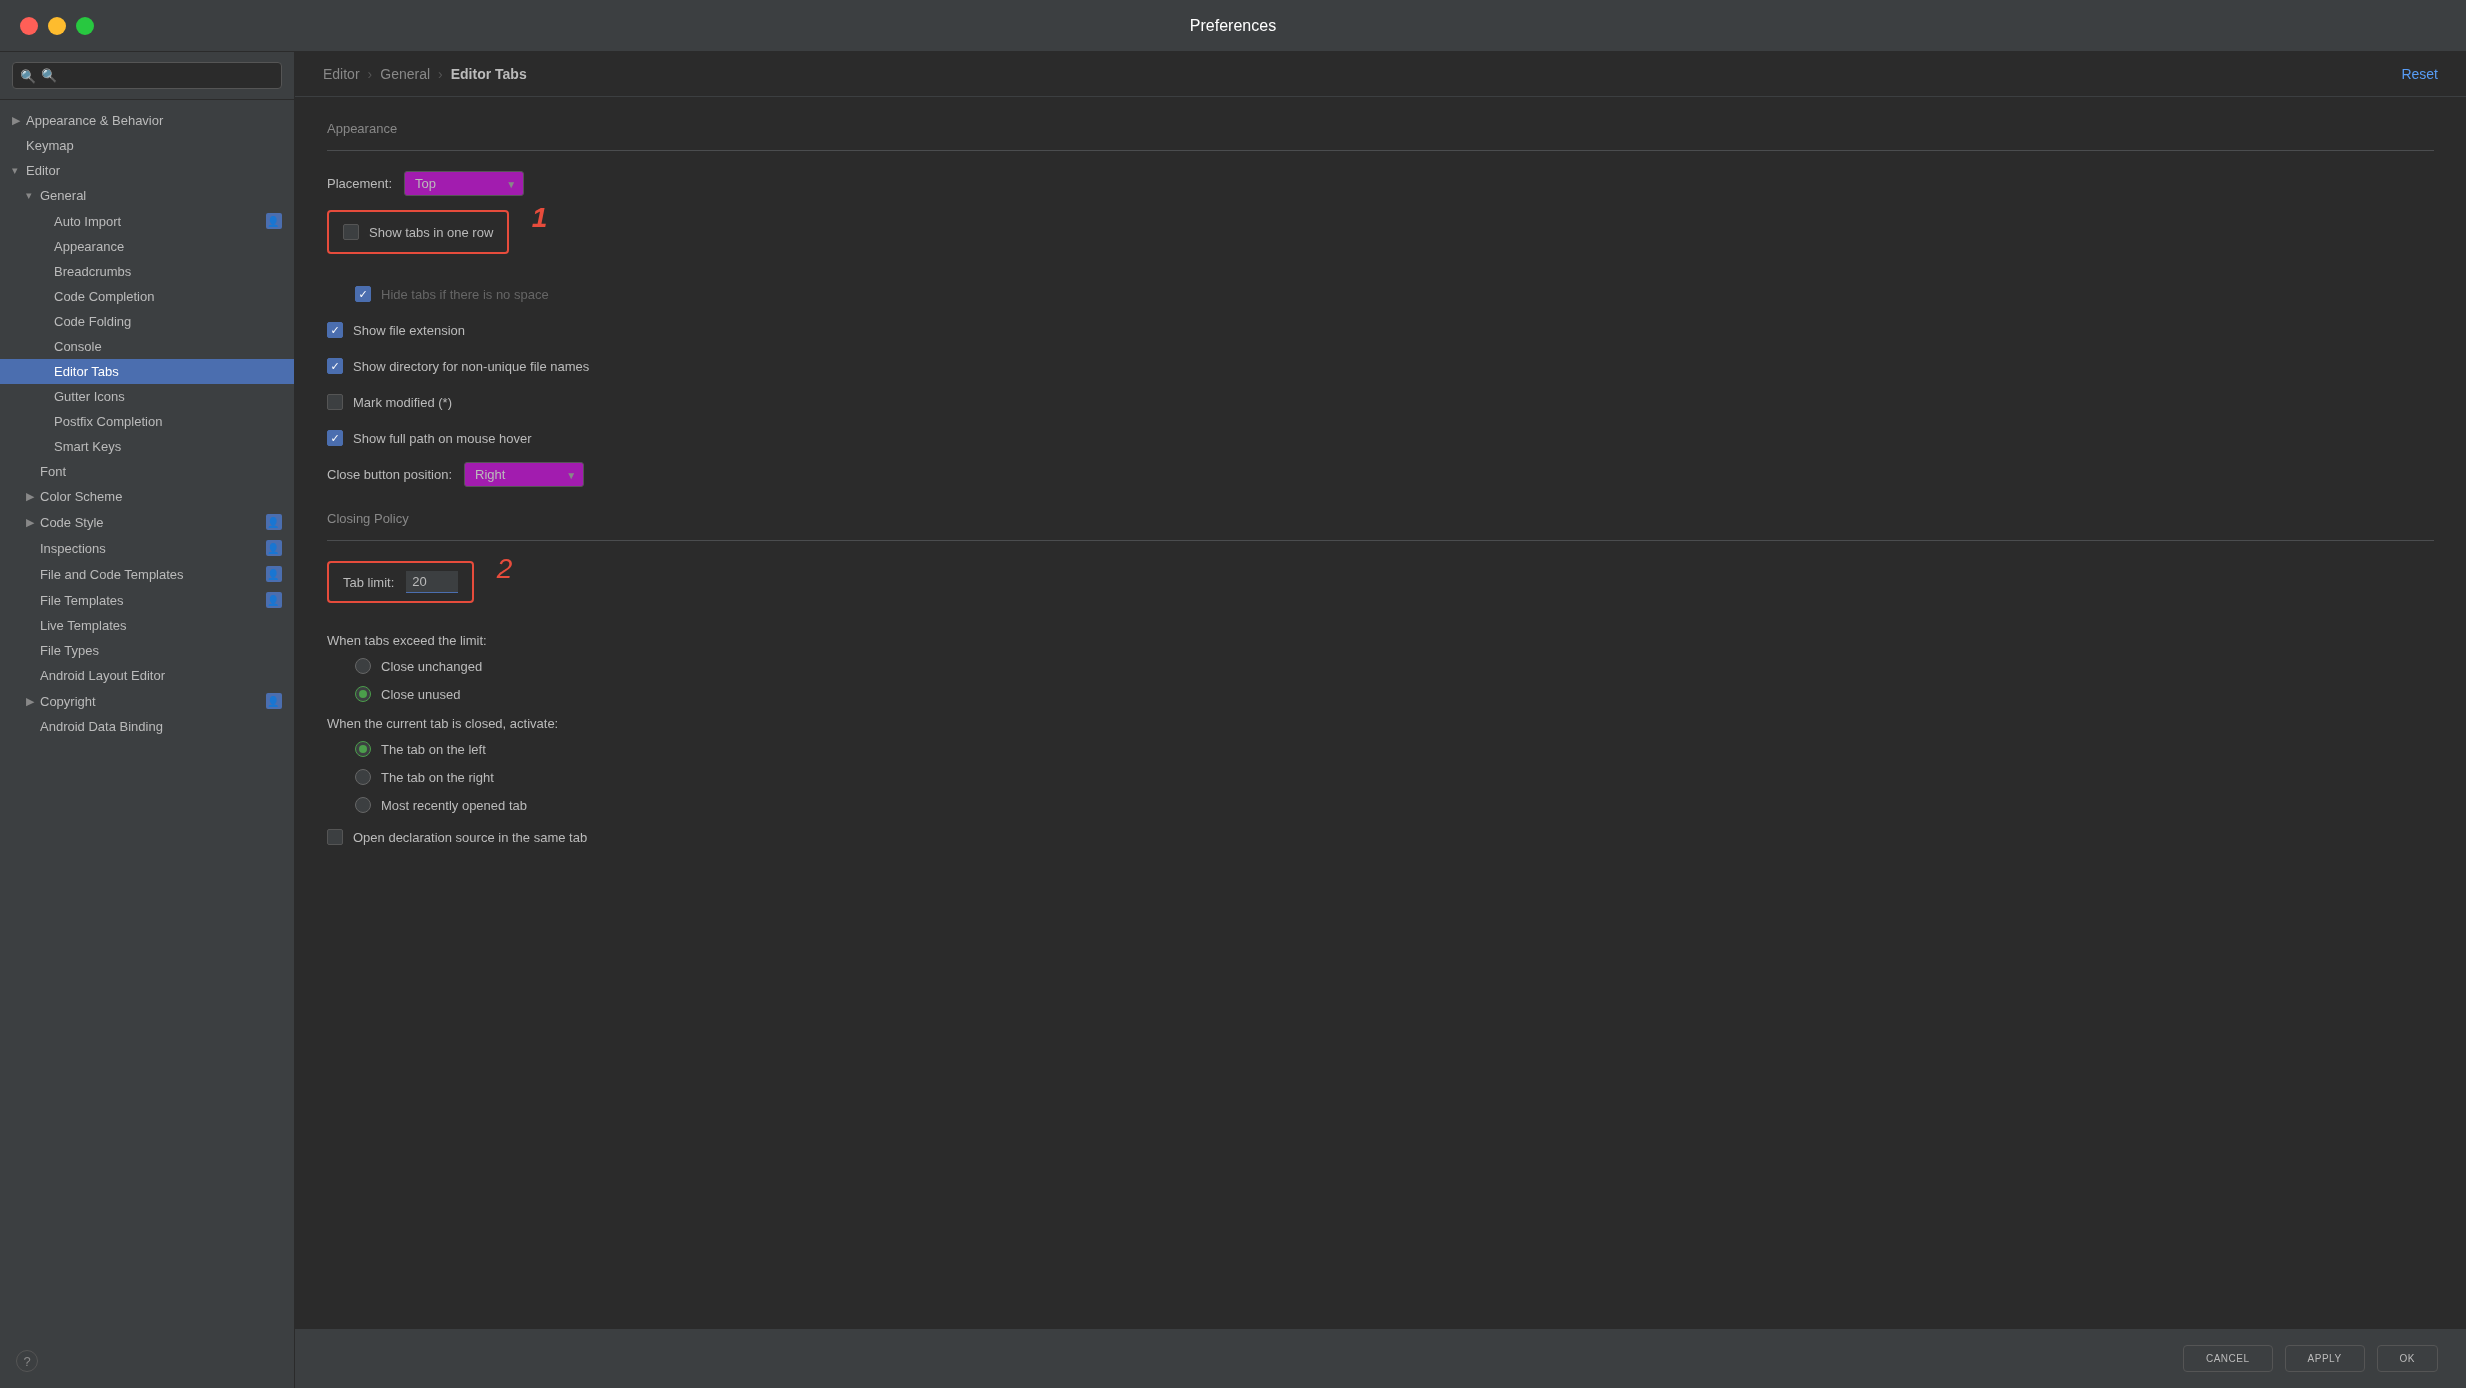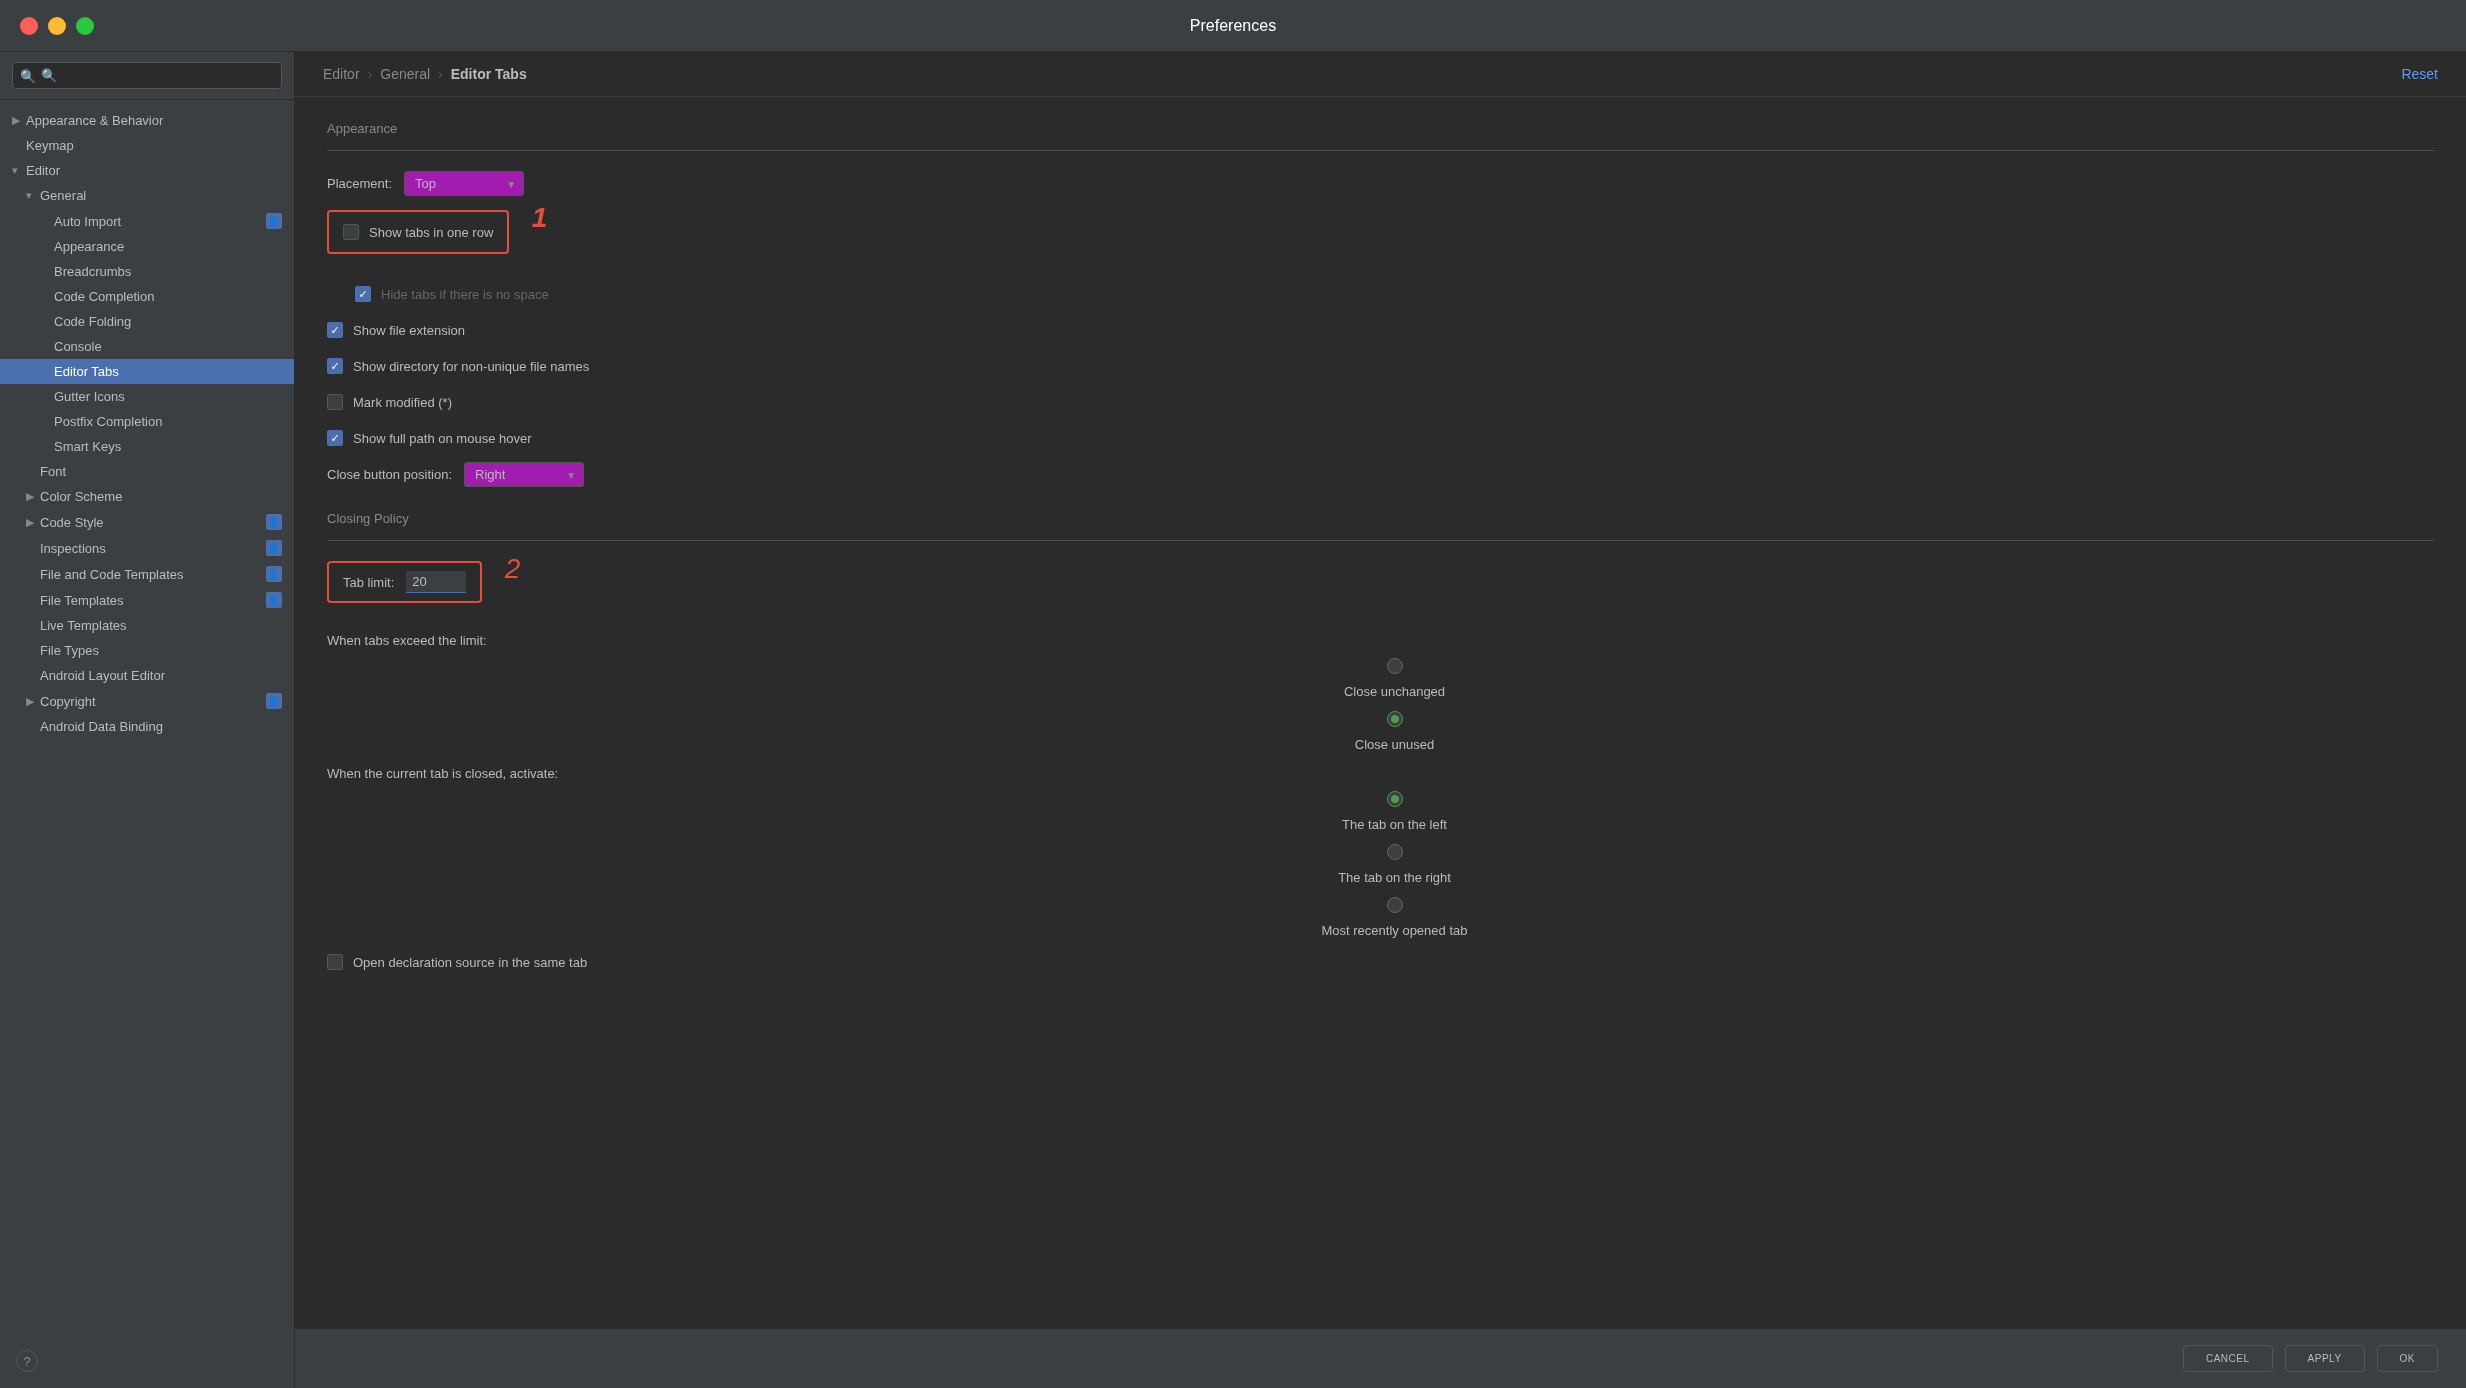--- a/index.html
+++ b/index.html
@@ -282,31 +282,30 @@
     }
 
     
     .num-input {
       background: #3c3f41;
       border: none;
       border-bottom: 1px solid #4b6eaf;
       color: #bbbbbb;
       font-size: 13px;
       padding: 3px 6px;
-      width: 60px;
+      width: 52px;
       outline: none;
     }
 
     
     .radio-row {
       display: flex;
       align-items: center;
       margin-bottom: 12px;
       gap: 10px;
-      flex-direction: column;
     }
     .radio-row label {
       color: #bbbbbb;
       font-size: 13px;
       cursor: pointer;
     }
     .radio-btn {
       width: 16px;
       height: 16px;
       border: 1px solid #666;

